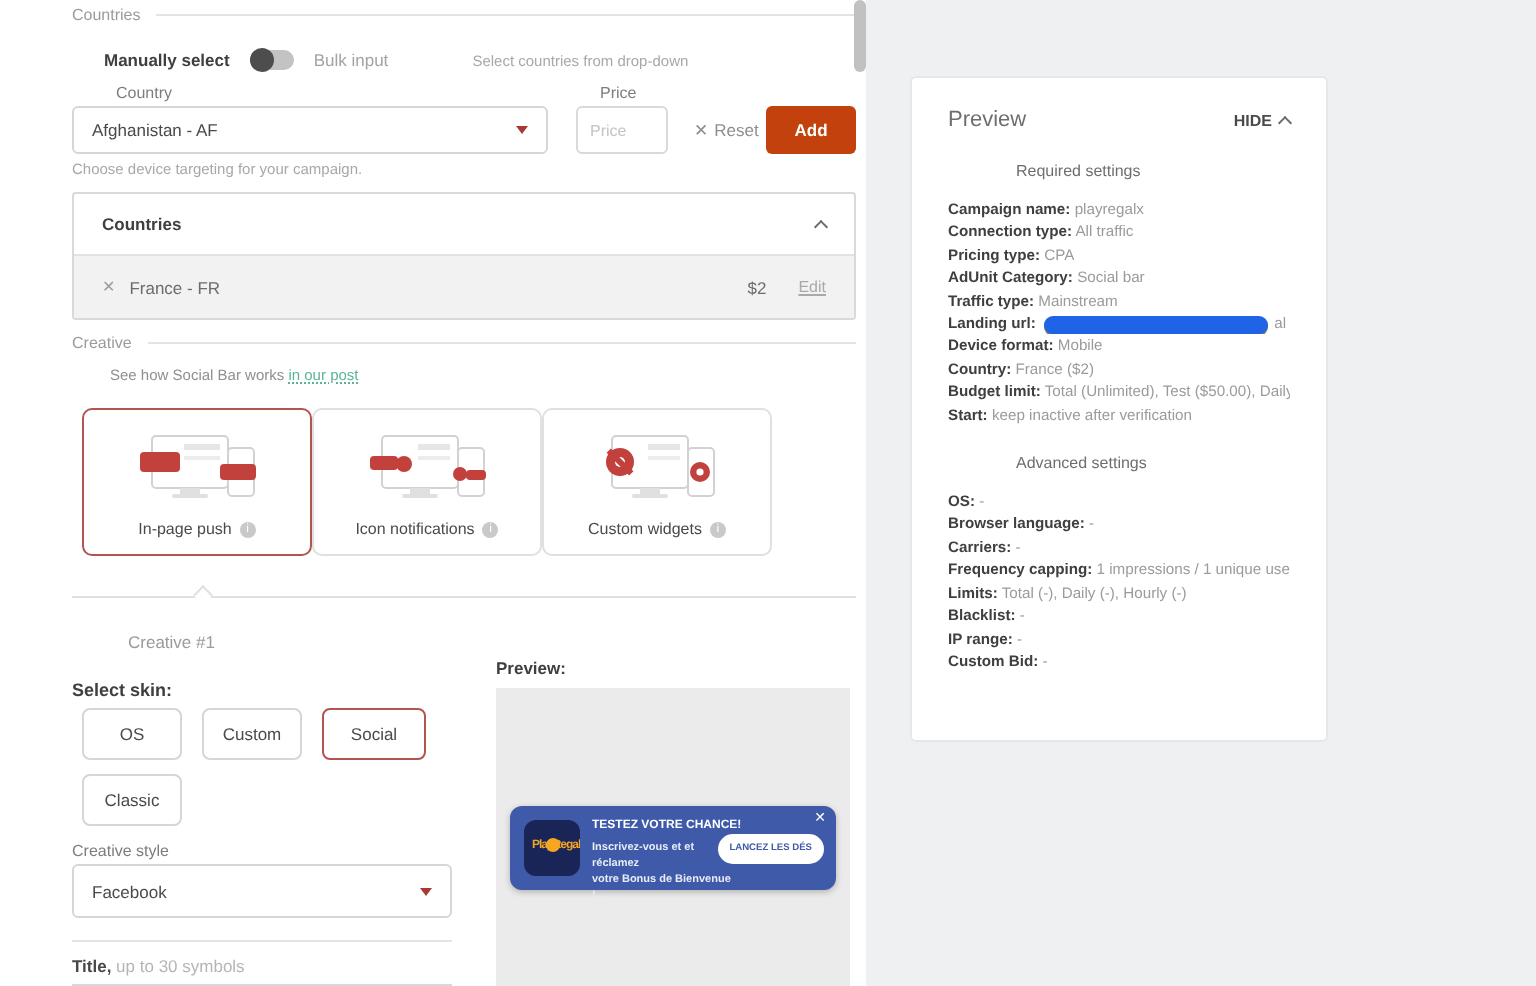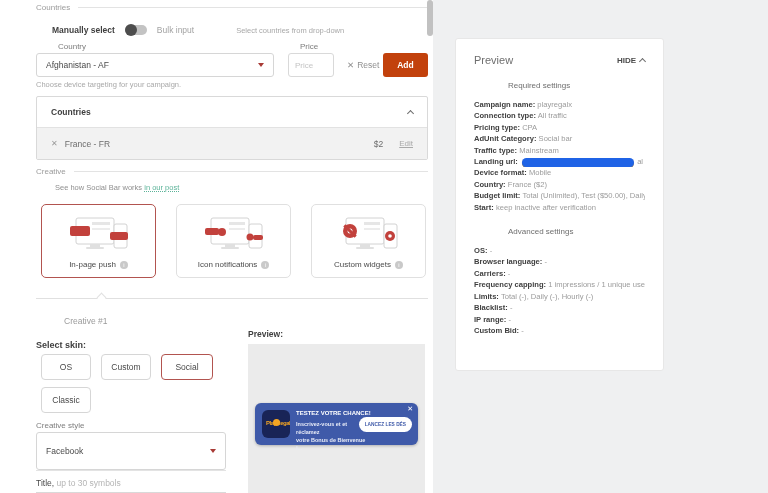--- a/index.html
+++ b/index.html
@@ -38,42 +38,42 @@
   .cb-head { display:flex; align-items:center; height:30px; padding:0 14px; font-size:8.5px; font-weight:bold; color:#3f3f3f; cursor:pointer; }
   .chev-up { width:5px; height:5px; border-left:1.5px solid #6e6e6e; border-top:1.5px solid #6e6e6e; transform:rotate(45deg); margin-top:2px; }
   .cb-row { display:flex; align-items:center; height:32px; background:#f2f2f2; border-top:1px solid #e2e2e2; padding:0 14px; font-size:8.5px; color:#6c6c6c; }
   .x-icon { color:#9a9a9a; font-size:8px; margin-right:7px; cursor:pointer; }
   .cb-price { margin-left:auto; color:#6c6c6c; }
   .edit-link { margin-left:16px; color:#a9a9a9; text-decoration:underline; cursor:pointer; font-size:8px; }
 
   .see-how { font-size:7.5px; color:#8f8f8f;margin-left:19px; }
   .see-link { color:#5cb399; text-decoration:underline; text-decoration-style:dotted; cursor:pointer; }
 
-  .cards-row { display:flex; gap:20px; }
+  .cards-row { display:flex; }
   .ad-card { width:115px; height:74px; border:1px solid #e0e0e0; border-radius:5px; background:#fff; cursor:pointer;
     display:flex; flex-direction:column; align-items:center; justify-content:flex-end; padding-bottom:8px; }
   .ad-card.selected { border-color:#b2544f; }
   .ad-card svg { margin-bottom:4px; }
   .card-label { font-size:8px; color:#4a4a4a; display:flex; align-items:center; gap:4px; }
   .info-ic { width:8px; height:8px; border-radius:50%; background:#c9c9c9; color:#fff; font-size:6px; line-height:8px; text-align:center; display:inline-block; }
   .info-ic::before { content:"i"; }
 
   .divider-caret { position:absolute; height:1px; background:#e0e0e0; width:392px; }
   .divider-caret .notch { position:absolute; left:62px; top:-4px; width:7px; height:7px; background:#fff; border-left:1px solid #e0e0e0; border-top:1px solid #e0e0e0; transform:rotate(45deg); }
 
   .creative-num { font-size:8.5px; color:#9b9b9b; }
   .skin-label { font-size:9px; font-weight:bold; color:#3f3f3f; }
   .skin-btn { position:absolute; height:26px; border:1px solid #d6d6d6; border-radius:4px; background:#fff; font-size:8.5px;
     color:#4a4a4a; cursor:pointer; font-family:"Liberation Sans",sans-serif; }
   .skin-btn.selected { border-color:#b2544f; }
 
   .style-label { font-size:8px; color:#7d7d7d; }
   .divider-thin { position:absolute; height:1px; background:#e3e3e3; }
   .title-field { position:absolute; border-bottom:1px solid #d9d9d9; height:15px; font-size:8.5px; cursor:text; }
-  .title-field .t-strong { color:#4a4a4a; font-weight:normal; }
+  .title-field .t-strong { color:#4a4a4a; font-weight:bold; }
   .title-field .t-hint { color:#b5b5b5; }
 
   
   .mid-label { position:absolute; left:248px; top:329px; font-size:8.5px; font-weight:bold; color:#3f3f3f; }
   .preview-box { position:absolute; left:248px; top:344px; width:177px; height:149px; background:#ebebeb; }
   .social-ad { position:absolute; left:7px; top:59px; width:163px; height:42px; background:#3f5aa9; border-radius:6px; box-shadow:0 1px 3px rgba(0,0,0,.25); }
   .ad-logo { position:absolute; left:7px; top:7px; width:28px; height:28px; background:#192457; border-radius:6px; overflow:hidden; }
   .ad-logo .logo-glyph { position:absolute; left:4px; top:10px; width:20px; height:8px; font-size:6px; color:#f5a623; font-weight:bold; letter-spacing:-.5px; }
   .ad-logo .logo-dot { position:absolute; left:11px; top:9px; width:7px; height:7px; border-radius:50%; background:#f5a623; }
   .ad-title { position:absolute; left:41px; top:7px; font-size:6px; font-weight:bold; color:#fff; }
@@ -226,21 +226,21 @@
 
   <div class="lp skin-label" style="top:340px;">Select skin:</div>
 
   <button class="skin-btn" style="left:41px; top:354px; width:50px;">OS</button>
   <button class="skin-btn" style="left:101px; top:354px; width:50px;">Custom</button>
   <button class="skin-btn selected" style="left:161px; top:354px; width:52px;">Social</button>
   <button class="skin-btn" style="left:41px; top:387px; width:50px;">Classic</button>
 
   <div class="lp style-label" style="top:421px;">Creative style</div>
 
-  <div class="select-box" style="left:36px; top:432px; width:190px; height:38px;">
+  <div class="select-box" style="left:36px; top:432px; width:190px; height:27px;">
     <span>Facebook</span>
     <span class="spacer"></span>
     <span class="caret-down"></span>
   </div>
 
   <div class="divider-thin" style="left:36px; top:470px; width:190px;"></div>
 
   <div class="title-field" style="left:36px; top:478px; width:190px;">
     <span class="t-strong">Title,</span><span class="t-hint"> up to 30 symbols</span>
   </div>

